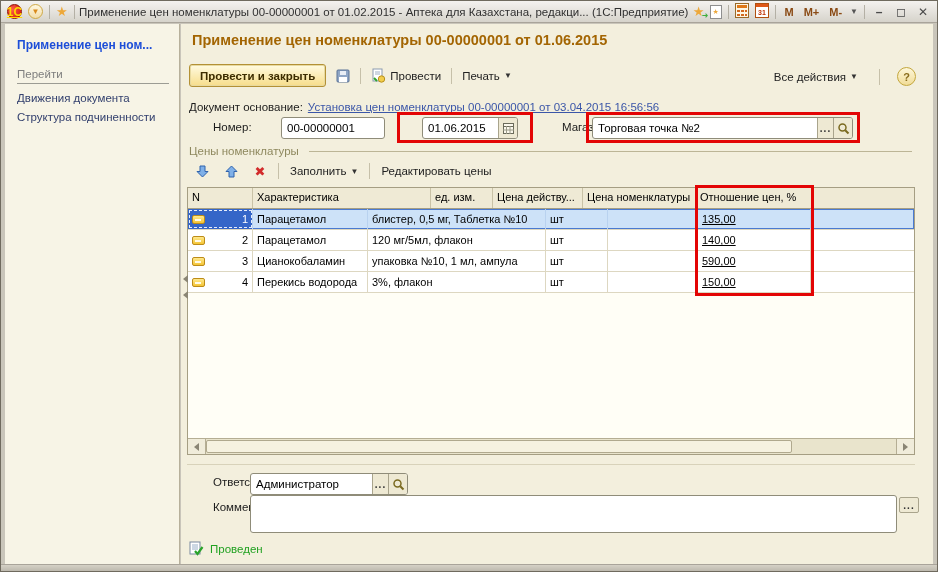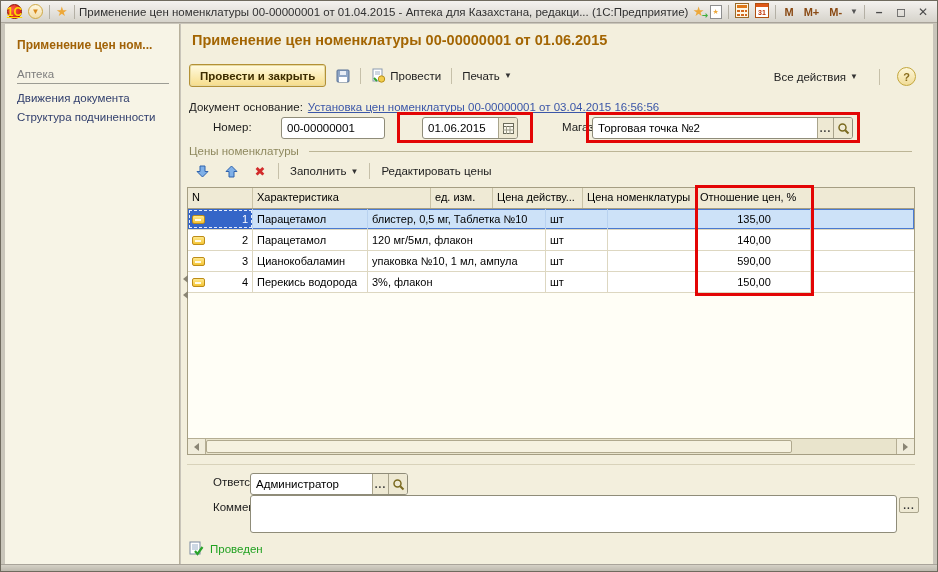--- a/index.html
+++ b/index.html
@@ -19,21 +19,21 @@
   .fav-add { position:relative; font-size:13px; color:#eda83a; line-height:1; }
   .fav-add .arr { position:absolute; right:-4px; bottom:-2px; font-size:8px; color:#3fae3f; }
   .page-star { width:12px; height:14px; background:#fff; border:1px solid #8f8f8f; position:relative; }
   .page-star span { position:absolute; left:1px; top:2px; font-size:7px; color:#eda83a; }
   .mem-btn { font-size:11px; font-weight:bold; color:#8a4a14; padding:0 2px; }
   .win-ctl { font-size:12px; color:#4a4a4a; width:16px; text-align:center; font-weight:bold; }
   .tb-caret { font-size:8px; color:#555; }
 
   
   .sidebar { position:absolute; left:4px; top:23px; width:175px; bottom:7px; background:#f7f4e6; border-right:1px solid #b7b09b; padding:14px 10px 0 12px; }
-  .sb-title { font-size:12px; font-weight:bold; color:#a16207; margin-bottom:16px; }
+  .sb-title { font-size:12px; font-weight:bold; color:#1d4ed8; margin-bottom:16px; }
   .sb-section { font-size:11.5px; color:#7e7e7e; padding-bottom:3px; border-bottom:1px solid #9c9c94; margin-bottom:8px; }
   .sb-link { font-size:11.5px; color:#33406e; margin-bottom:7px; cursor:pointer; }
 
   .main { position:absolute; left:180px; top:23px; right:4px; bottom:7px; background:#f3efdd; overflow:hidden; }
 
   .page-title { position:absolute; left:11px; top:8px; font-size:14.5px; font-weight:bold; color:#a36502; }
 
   
   .cmdbar { position:absolute; left:8px; top:40px; height:23px; display:flex; align-items:center; gap:6px; }
   .btn-primary { height:23px; padding:0 10px; display:flex; align-items:center; font-size:11.5px; font-weight:bold; color:#3c2c00;
@@ -68,21 +68,21 @@
   .x-glyph { color:#d22b2b; font-size:13px; font-weight:bold; }
 
   
   .table { position:absolute; left:6px; top:163px; width:728px; height:268px; background:#fffef6; border:1px solid #a59e83; display:flex; flex-direction:column; }
   .thead { display:flex; height:21px; background:#efead5; border-bottom:1px solid #a59e83; }
   .th { font-size:11px; color:#000; padding:3px 4px; border-right:1px solid #c9c2a6; white-space:nowrap; overflow:hidden; }
   .trow { display:flex; height:21px; border-bottom:1px solid #ddd7c1; background:#fff; position:relative; }
   .td { font-size:11px; color:#000; padding:3px 4px; border-right:1px solid #ddd7c1; white-space:nowrap; overflow:hidden; display:flex; align-items:center; }
   .c0{width:65px;} .c1{width:115px;} .c2{width:178px;} .c3{width:62px;} .c4{width:90px;} .c5{width:113px;} .c6{flex:1; border-right:none;}
   .num { flex:1; text-align:right; }
-  .price { flex:1; text-align:center; }
+  .price { flex:1; text-align:left;text-decoration:underline; }
   .trow.selected { background:#cde2f8; box-shadow:inset 0 0 0 1px #4a7ad0; }
   .trow.selected .td { border-right-color:#b9d2ef; }
   .trow.selected .c0 { background:#3566c8; color:#fff; outline:1px dashed #e7eefb; outline-offset:-2px; }
   .row-marker { width:13px; height:9px; background:linear-gradient(#ffe98c,#f4c435); border:1px solid #bd8c18; border-radius:2px; position:relative; flex:none; }
   .row-marker::after { content:""; position:absolute; left:2px; top:3px; width:6px; height:2px; background:#fffbe8; }
   .tbody-empty { flex:1; background:#fffef6; }
   .hscroll { height:16px; border-top:1px solid #b5ae94; background:#e9e4cc; display:flex; align-items:stretch; }
   .sb-btn { width:18px; background:#f0ecda; border-right:1px solid #b5ae94; display:flex; align-items:center; justify-content:center; }
   .sb-btn.right { border-right:none; border-left:1px solid #b5ae94; }
   .tri-l { width:0; height:0; border-top:4px solid transparent; border-bottom:4px solid transparent; border-right:5px solid #8a8574; }
@@ -109,21 +109,21 @@
 <div class="window">
 
   <div class="titlebar">
     <div class="tb-left">
       <span class="logo-1c">1С</span>
       <span class="menu-chevron">▼</span>
       <span class="vsep"></span>
       <span class="star-ico">★</span>
       <span class="vsep"></span>
     </div>
-    <span class="tb-title">Применение цен номенклатуры 00-00000001 от 01.04.2015 - Аптека для Казахстана, редакци...  (1С:Предприятие)</span>
+    <span class="tb-title">Применение цен номенклатуры 00-00000001 от 01.02.2015 - Аптека для Казахстана, редакци...  (1С:Предприятие)</span>
     <div class="tb-right">
       <span class="fav-add">★<span class="arr">➜</span></span>
       <span class="page-star">
           <span>★</span>
         </span>
       <span class="vsep"></span>
       <span>
         <svg width="14" height="15">
             <rect x="0.5" y="0.5" width="13" height="14" fill="#fdf6e3" stroke="#9a6a28"></rect>
             <rect x="2" y="2" width="10" height="3" fill="#e07818"></rect>
@@ -149,21 +149,21 @@
       <span class="tb-caret">▼</span>
       <span class="vsep"></span>
       <span class="win-ctl">–</span>
       <span class="win-ctl">◻</span>
       <span class="win-ctl">✕</span>
     </div>
   </div>
 
   <div class="sidebar">
     <div class="sb-title">Применение цен ном...</div>
-    <div class="sb-section">Аптека</div>
+    <div class="sb-section">Перейти</div>
     <div class="sb-link">Движения документа</div>
     <div class="sb-link">Структура подчиненности</div>
   </div>
 
   <div class="main">
 
     <div class="page-title">Применение цен номенклатуры 00-00000001 от 01.06.2015</div>
 
     <div class="cmdbar">
       <button class="btn-primary">Провести и закрыть</button>

